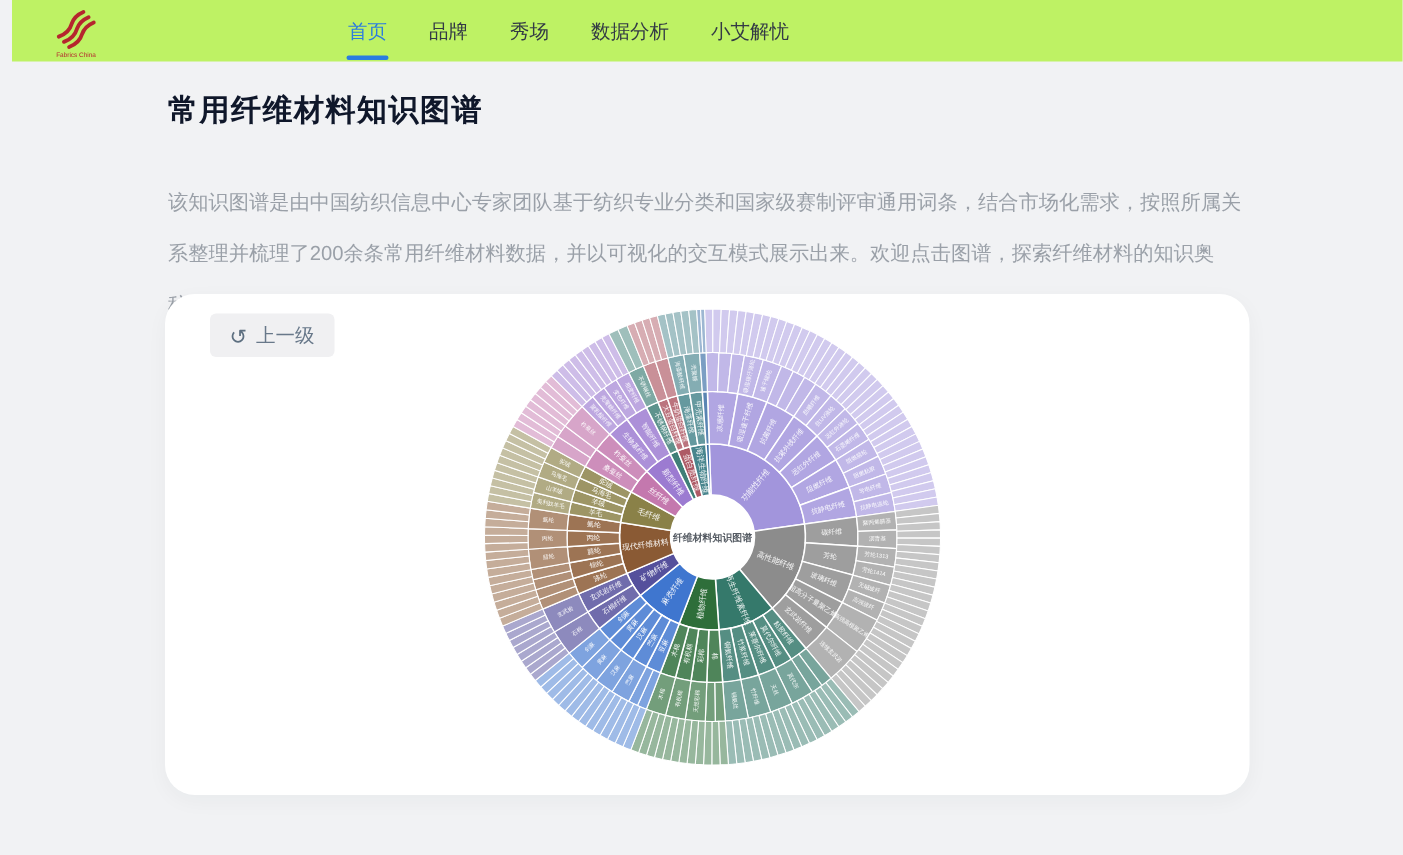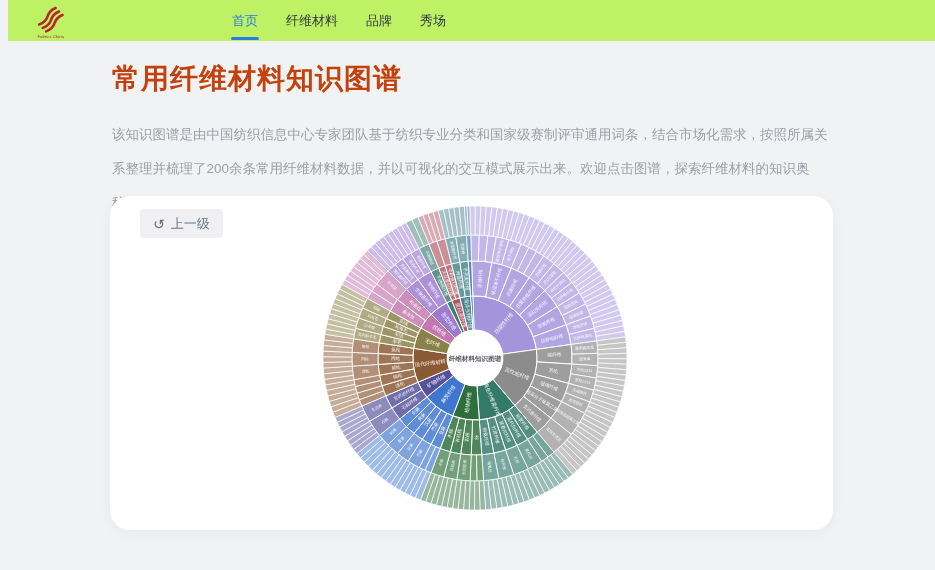--- a/index.html
+++ b/index.html
@@ -19,21 +19,21 @@
     font-size:13px; color:#333a45; display:flex; align-items:center;
     position:relative; cursor:pointer; padding:0 2px; white-space:nowrap;
   }
   .menu-item.active { color:#2b7ce0; }
   .menu-item.active::after {
     content:""; position:absolute; left:1px; right:1px; bottom:1px;
     height:3px; background:#2b7ce0; border-radius:2px;
   }
   .page-title {
     position:absolute; left:112px; top:60px;
-    font-size:28px; font-weight:700; color:#c2410c; letter-spacing:1px;
+    font-size:20px; font-weight:700; color:#0f172a; letter-spacing:1px;
   }
   .page-desc {
     position:absolute; left:112px; top:118px; width:722px;
     font-size:13.5px; line-height:34px; color:#9aa0a8;
   }
   .card {
     position:absolute; left:110px; top:196px; width:723px; height:334px;
     background:#ffffff; border-radius:20px;
     box-shadow:0 4px 14px rgba(30,40,60,0.04);
   }
@@ -54,23 +54,24 @@
   <svg class="logo" viewBox="0 0 60 44">
     <g stroke="#b5262e" stroke-width="3" fill="none" stroke-linecap="round">
       <path d="M14 26 Q22 23 24 16 Q26 10 33 7"></path>
       <path d="M18 30 Q26 27 28 20 Q30 14 37 11"></path>
       <path d="M22 34 Q30 31 32 24 Q34 18 41 15"></path>
     </g>
     <text x="12" y="42" font-size="5" fill="#b5262e">Fabrics China</text>
   </svg>
   <nav class="menu" id="menu">
       <div class="menu-item active">首页</div>
-      <div class="menu-item">纤维材料</div>
       <div class="menu-item">品牌</div>
       <div class="menu-item">秀场</div>
+      <div class="menu-item">数据分析</div>
+      <div class="menu-item">小艾解忧</div>
     </nav>
 </div>
 
 <h1 class="page-title">常用纤维材料知识图谱</h1>
 <p class="page-desc">该知识图谱是由中国纺织信息中心专家团队基于纺织专业分类和国家级赛制评审通用词条，结合市场化需求，按照所属关系整理并梳理了200余条常用纤维材料数据，并以可视化的交互模式展示出来。欢迎点击图谱，探索纤维材料的知识奥秘。</p>
 
 <div class="card">
   <button class="back-btn">
     <span class="back-icon">↺</span>
     <span>上一级</span>

